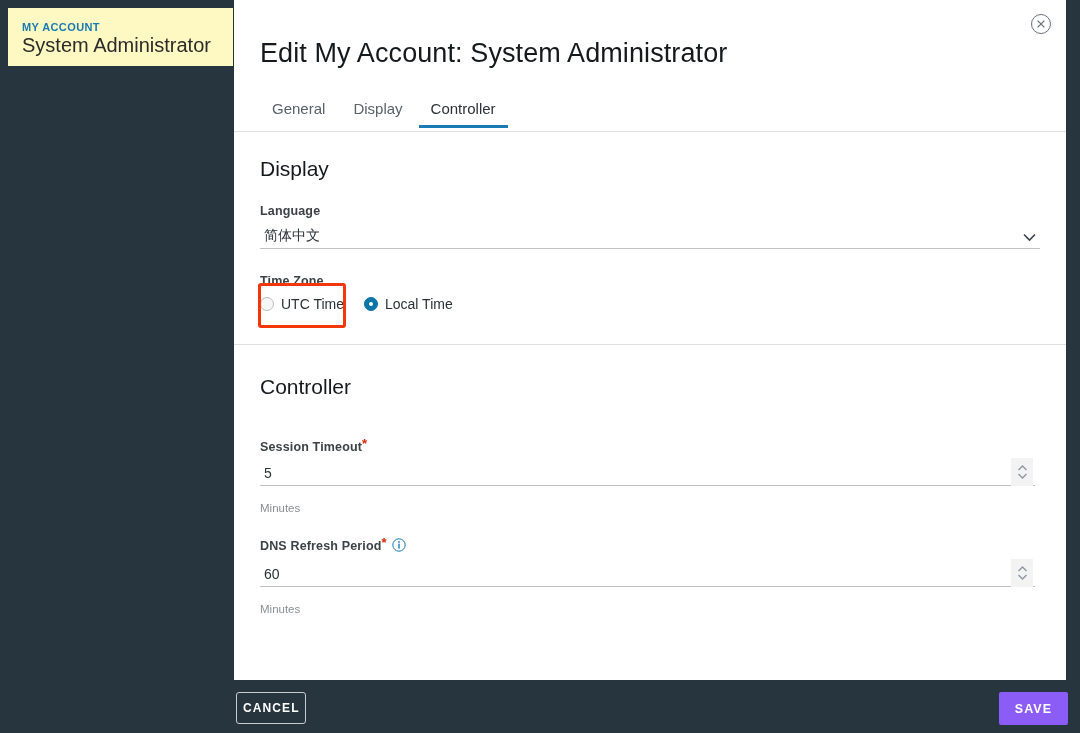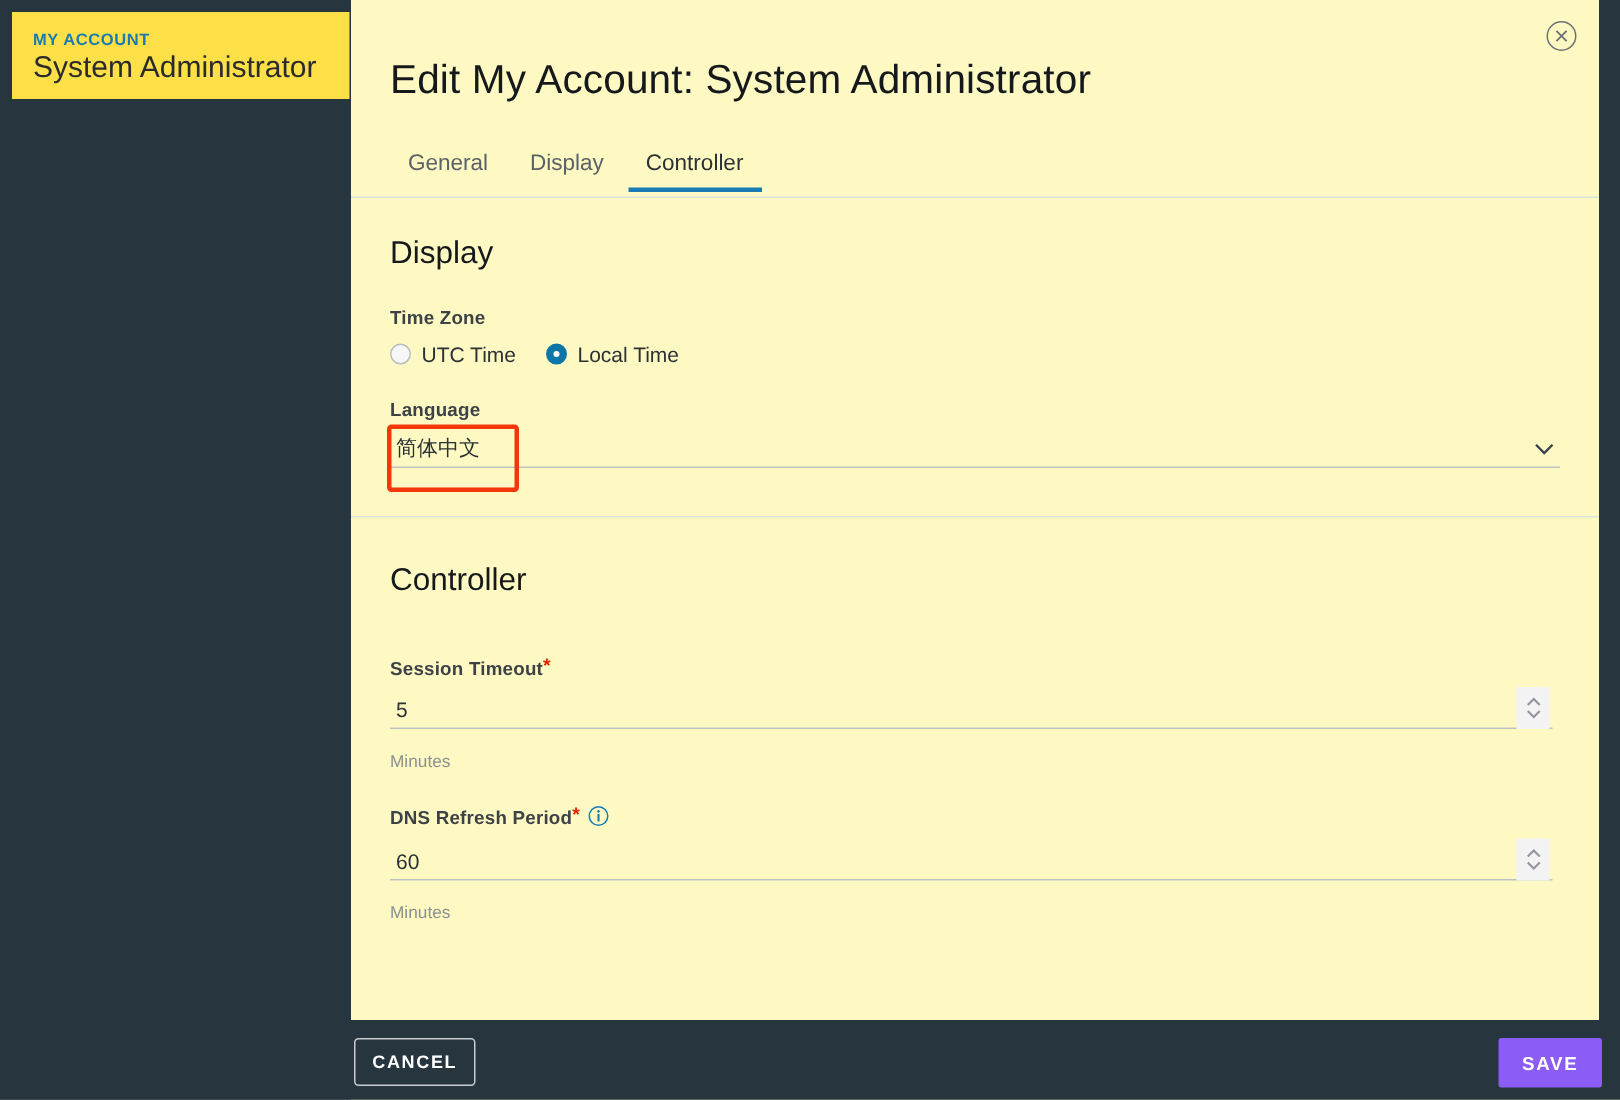--- a/index.html
+++ b/index.html
@@ -25,21 +25,21 @@
     background: #27353f;
   }
 
   
   .account-card {
     position: absolute;
     left: 8px;
     top: 8px;
     width: 225px;
     height: 58px;
-    background: #fde047;
+    background: #fef9c3;
     z-index: 30;
     box-sizing: border-box;
     padding: 12px 0 0 14px;
   }
   .account-card .acct-title {
     color: #1a7ab4;
     font-size: 11px;
     font-weight: bold;
     letter-spacing: 0.4px;
     line-height: 14px;
@@ -51,21 +51,21 @@
     margin-top: 1px;
   }
 
   
   .modal {
     position: absolute;
     left: 234px;
     top: 0;
     width: 832px;
     height: 680px;
-    background: #fef9c3;
+    background: #ffffff;
     z-index: 20;
   }
 
   .modal-close {
     position: absolute;
     right: 14px;
     top: 13px;
     width: 22px;
     height: 22px;
     cursor: pointer;
@@ -268,21 +268,21 @@
     top: 680px;
     width: 1080px;
     height: 53px;
     background: #27353f;
     z-index: 22;
   }
   .btn-cancel {
     position: absolute;
     left: 236px;
     top: 692px;
-    width: 81px;
+    width: 70px;
     height: 32px;
     border: 1px solid #c7ccd0;
     border-radius: 3px;
     background: transparent;
     color: #ffffff;
     font-size: 12px;
     font-weight: bold;
     letter-spacing: 1.1px;
     font-family: "Liberation Sans", sans-serif;
     cursor: pointer;
@@ -333,43 +333,43 @@
     <div class="tab">Display</div>
     <div class="tab active">Controller</div>
   </div>
   <div class="tabs-underline"></div>
 
   <div class="modal-body">
 
     <div class="section">
       <h2 class="section-heading">Display</h2>
 
+      <div class="field" style="padding-top:20px;">
+        <div class="field-label">Language</div>
+        <div class="uline-control" style="width:780px;margin-top:4px;">
+          <span class="uline-value">简体中文</span>
+          <span class="chev-down">
+            <svg width="13" height="9" viewBox="0 0 13 9">
+              <polyline points="1,1.5 6.5,7 12,1.5" fill="none" stroke="#39434b" stroke-width="1.6"></polyline>
+            </svg>
+          </span>
+        </div>
+      </div>
+
       <div class="field">
         <div class="field-label">Time Zone</div>
         <div class="radio-row">
           <div class="radio-opt">
             <span class="radio-mark"></span>
             <span class="radio-label">UTC Time</span>
           </div>
           <div class="radio-opt selected">
             <span class="radio-mark"></span>
             <span class="radio-label">Local Time</span>
           </div>
-        </div>
-      </div>
-
-      <div class="field" style="padding-top:20px;">
-        <div class="field-label">Language</div>
-        <div class="uline-control" style="width:780px;margin-top:4px;">
-          <span class="uline-value">简体中文</span>
-          <span class="chev-down">
-            <svg width="13" height="9" viewBox="0 0 13 9">
-              <polyline points="1,1.5 6.5,7 12,1.5" fill="none" stroke="#39434b" stroke-width="1.6"></polyline>
-            </svg>
-          </span>
         </div>
       </div>
 
       <div style="height:32px;"></div>
     </div>
 
     <div class="divider"></div>
 
     <div class="section">
       <h2 class="section-heading" style="padding-top:30px;">Controller</h2>

